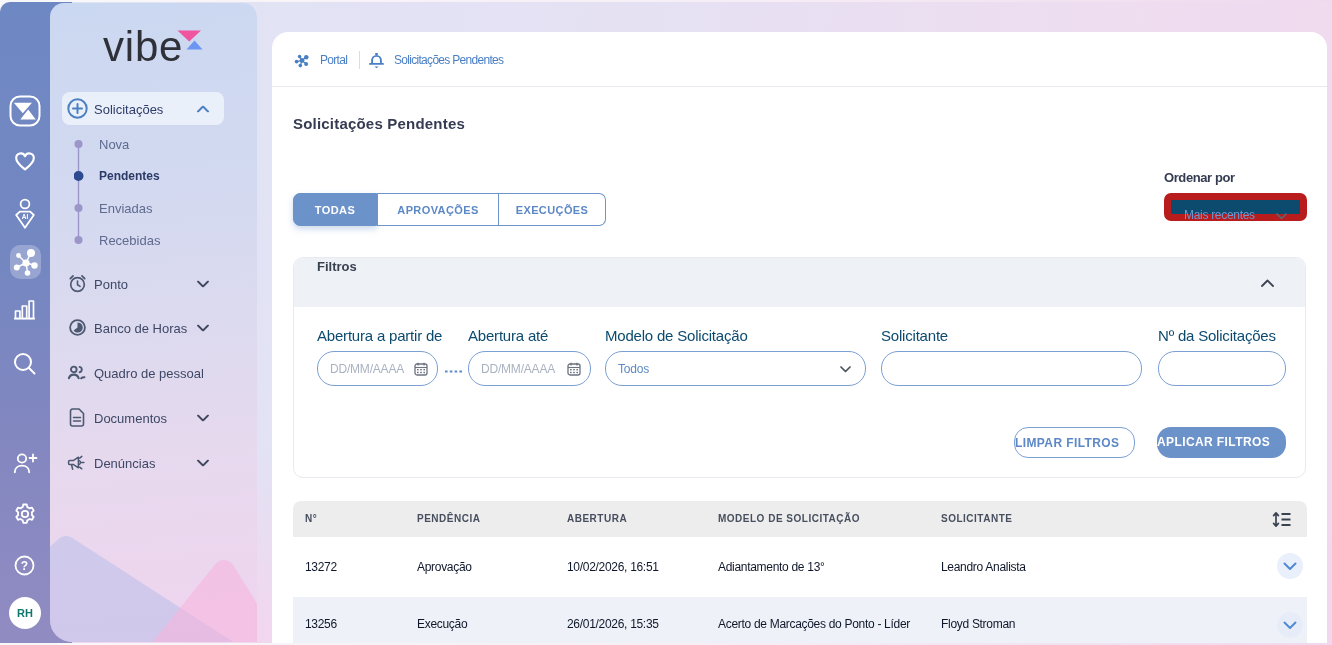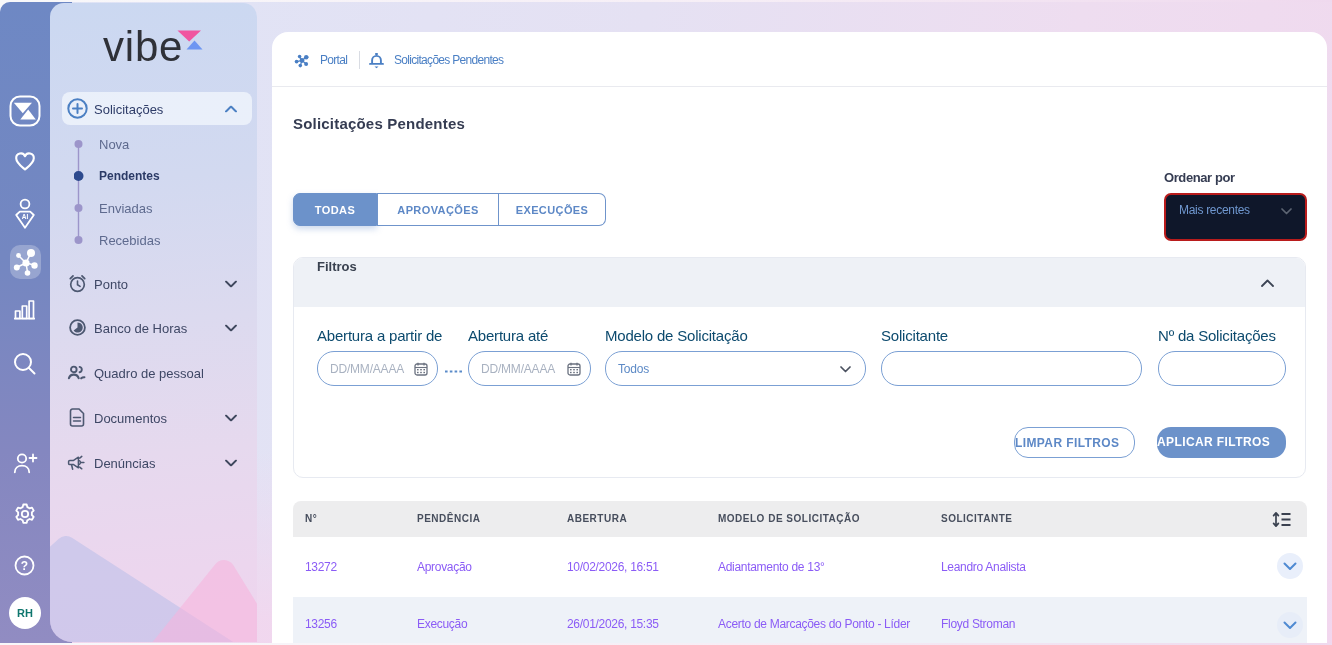--- a/index.html
+++ b/index.html
@@ -7,51 +7,51 @@
 background:linear-gradient(180deg,rgba(0,0,0,0) 70%,rgba(242,214,238,0.9) 97%),linear-gradient(100deg,#dfe4f6 0%,#e5e1f3 45%,#eeddf0 75%,#f0d9ee 100%)}
 .abs{position:absolute}
 
 #rail{position:absolute;left:0;top:0;width:72px;height:641px;z-index:1;background:linear-gradient(180deg,#6e88c4 0%,#7487c1 40%,#8487c0 70%,#918cc2 100%)}
 #rail svg{position:absolute;left:0}
 
 #side{position:absolute;left:50px;top:1px;z-index:2;width:207px;height:639px;border-radius:14px 14px 0 22px;overflow:hidden;
 background:linear-gradient(175deg,#cbd8f1 0%,#d2d9f0 28%,#dcdaef 50%,#e6d9ee 70%,#ecd6ee 88%,#eed5ee 100%)}
 .deco{position:absolute;top:0;left:0;width:207px;height:642px}
 #logo{position:absolute;left:53px;top:20px;font-size:42px;letter-spacing:0.8px;color:#2f3138}
-.mitem{position:absolute;left:12px;width:190px;height:33px;border-radius:8px;}
+.mitem{position:absolute;left:12px;width:162px;height:33px;border-radius:8px;}
 .mitem.active{background:rgba(244,248,254,0.72)}
 .mtext{position:absolute;left:32px;top:50%;transform:translateY(-50%);font-size:13px;color:#3e4765}
 .chev{position:absolute;right:15px;top:50%;transform:translateY(-50%)}
 
 #card{position:absolute;left:272px;top:30px;z-index:2;width:1055px;height:615px;background:#fff;border-radius:16px 16px 0 0}
 #bcrow{position:absolute;left:0;top:0;width:100%;height:55px;border-bottom:1px solid #e9eaef}
 .bc{font-weight:normal;font-size:12px;letter-spacing:-0.7px;color:#4a7fc4}
 #h1{position:absolute;left:21px;top:83px;font-size:15px;font-weight:bold;color:#353c52;letter-spacing:0.2px}
 
 .tab{position:absolute;top:161px;height:33px;border:1px solid #6f94cb;font-weight:bold;font-size:11px;letter-spacing:0.4px;color:#5d88c6;background:#fff;text-align:center;line-height:32px}
 .tab.on{background:#6c92ca;color:#fff;border-color:#6c92ca;box-shadow:0 3px 6px rgba(108,146,202,0.35)}
 #ord{position:absolute;left:892px;top:138px;font-size:13px;font-weight:bold;color:#353c52;letter-spacing:-0.4px}
-#ordsel{position:absolute;left:892px;top:161px;width:143px;height:48px;border:2px solid #b91c1c;border-radius:7px;background:#0f172a}
+#ordsel{position:absolute;left:892px;top:161px;width:143px;height:28px;border:7px solid #b91c1c;border-radius:7px;background:#0c4a6e}
 #ordsel span{position:absolute;left:13px;top:8px;font-size:12px;letter-spacing:-0.3px;color:#6f97cf}
 
 #fpanel{position:absolute;left:21px;top:225px;width:1013px;height:221px;border:1px solid #e7eaf1;border-radius:10px;background:#fff}
 #fhead{position:absolute;left:0;top:0;width:100%;height:49px;background:#eef1f6;border-radius:9px 9px 0 0}
 #fhead span{position:absolute;left:23px;top:1px;font-size:13px;font-weight:bold;color:#39414f}
 .flabel{position:absolute;top:69px;font-size:15px;font-weight:normal;color:#0c4a6e;letter-spacing:-0.2px}
 .finput{position:absolute;top:93px;height:35px;border:1px solid #7ba0d4;border-radius:17px;background:#fff}
 .ph{position:absolute;left:12px;top:10px;font-size:12px;letter-spacing:-0.2px;color:#a9b2c1}
 .btn{position:absolute;top:169px;height:31px;border-radius:14px;font-size:12px;font-weight:bold;letter-spacing:0.4px;text-align:left;line-height:30px}
 #btn1{left:720px;width:121px;border:1px solid #7ba0d4;color:#5d88c6;background:#fff}
 #btn2{left:863px;width:129px;background:#6c92ca;color:#fff}
 
 #tbl{position:absolute;left:21px;top:469px;width:1014px}
 #thead{position:absolute;left:0;top:0;width:1014px;height:36px;background:#ededee;border-radius:8px 8px 0 0}
 .th{position:absolute;top:12px;font-size:10px;font-weight:bold;color:#474e5d;letter-spacing:0.5px}
 .row{position:absolute;left:0;width:1014px;height:60px}
-.td{position:absolute;top:23px;font-size:12px;letter-spacing:-0.3px;color:#8b5cf6}
+.td{position:absolute;top:23px;font-size:12px;letter-spacing:-0.3px;color:#0f172a}
 .c1{left:12px}.c2{left:124px}.c3{left:274px}.c4{left:425px}.c5{left:648px}
 </style></head>
 <body>
 <div id="app">
 <div id="side">
   <svg class="deco" viewBox="0 0 207 642">
     <path d="M16 544 L180 650 L-90 642 Z" fill="#b4bce8" opacity="0.5" stroke="#b4bce8" stroke-width="22" stroke-linejoin="round"></path>
     <path d="M174 568 L238 672 L82 682 Z" fill="#f7b3dc" opacity="0.55" stroke="#f7b3dc" stroke-width="22" stroke-linejoin="round"></path>
     <path d="M-14 638 L6 664 L-30 672 Z" fill="#6e68a8" opacity="0.85" stroke="#6e68a8" stroke-width="11" stroke-linejoin="round"></path>
   </svg>

